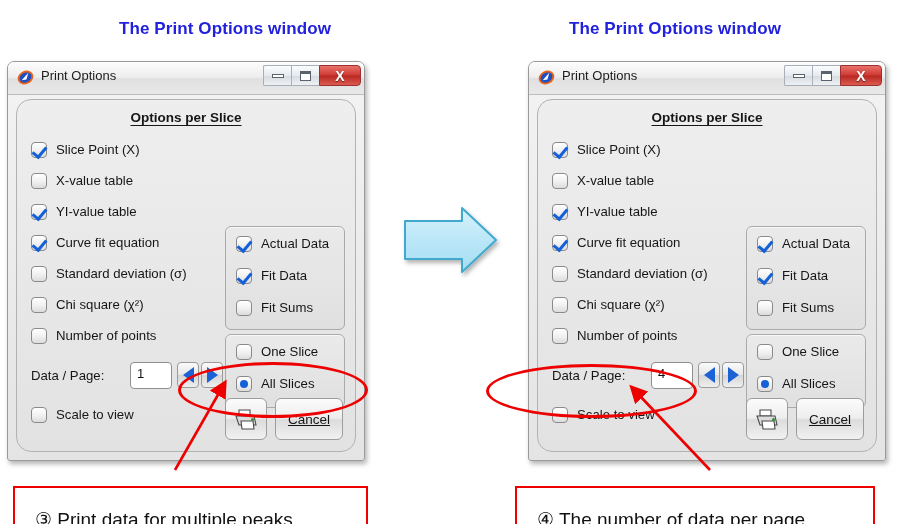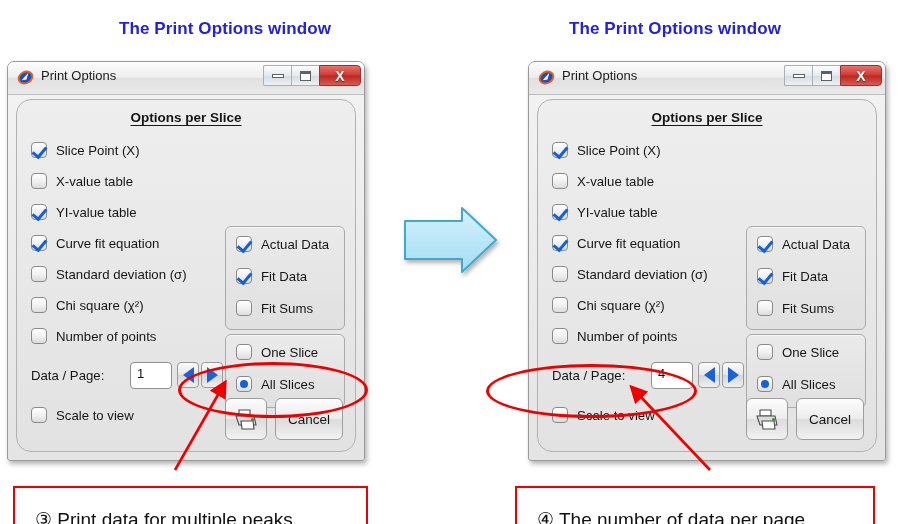--- a/index.html
+++ b/index.html
@@ -84,21 +84,21 @@
 
   .section-title{
     position:absolute;top:10px;left:0;width:100%;
     text-align:center;
     font-size:13.5px;color:#161616;font-weight:600;
     text-decoration:underline;
     text-underline-offset:3px;
   }
 
   
-  .opt{position:absolute;display:flex;align-items:center;}
+  .opt{position:absolute;display:flex;align-items:flex-start;}
   .cbx{
     width:16px;height:16px;flex:0 0 16px;
     border:1px solid #8a8a8a;
     background:linear-gradient(180deg,#ffffff 0%,#f0f0f0 55%,#dcdcdc 100%);
     border-radius:4px;
     position:relative;
     box-sizing:border-box;
     box-shadow:inset 0 1px 0 #fff;
   }
   .cbx.checked::after{
@@ -159,20 +159,21 @@
 
   
   .btn{
     position:absolute;
     border:1px solid #9d9d9d;
     border-radius:6px;
     background:linear-gradient(180deg,#fcfcfc 0%,#ededed 48%,#dcdcdc 52%,#f1f1f1 100%);
     display:flex;align-items:center;justify-content:center;
     font-size:13.5px;color:#161616;
     box-sizing:border-box;
+    text-decoration:underline;
   }
 
   
   .ellipse{
     position:absolute;
     border:3px solid #ee0000;
     border-radius:50%;
     pointer-events:none;
   }
   .callout{

